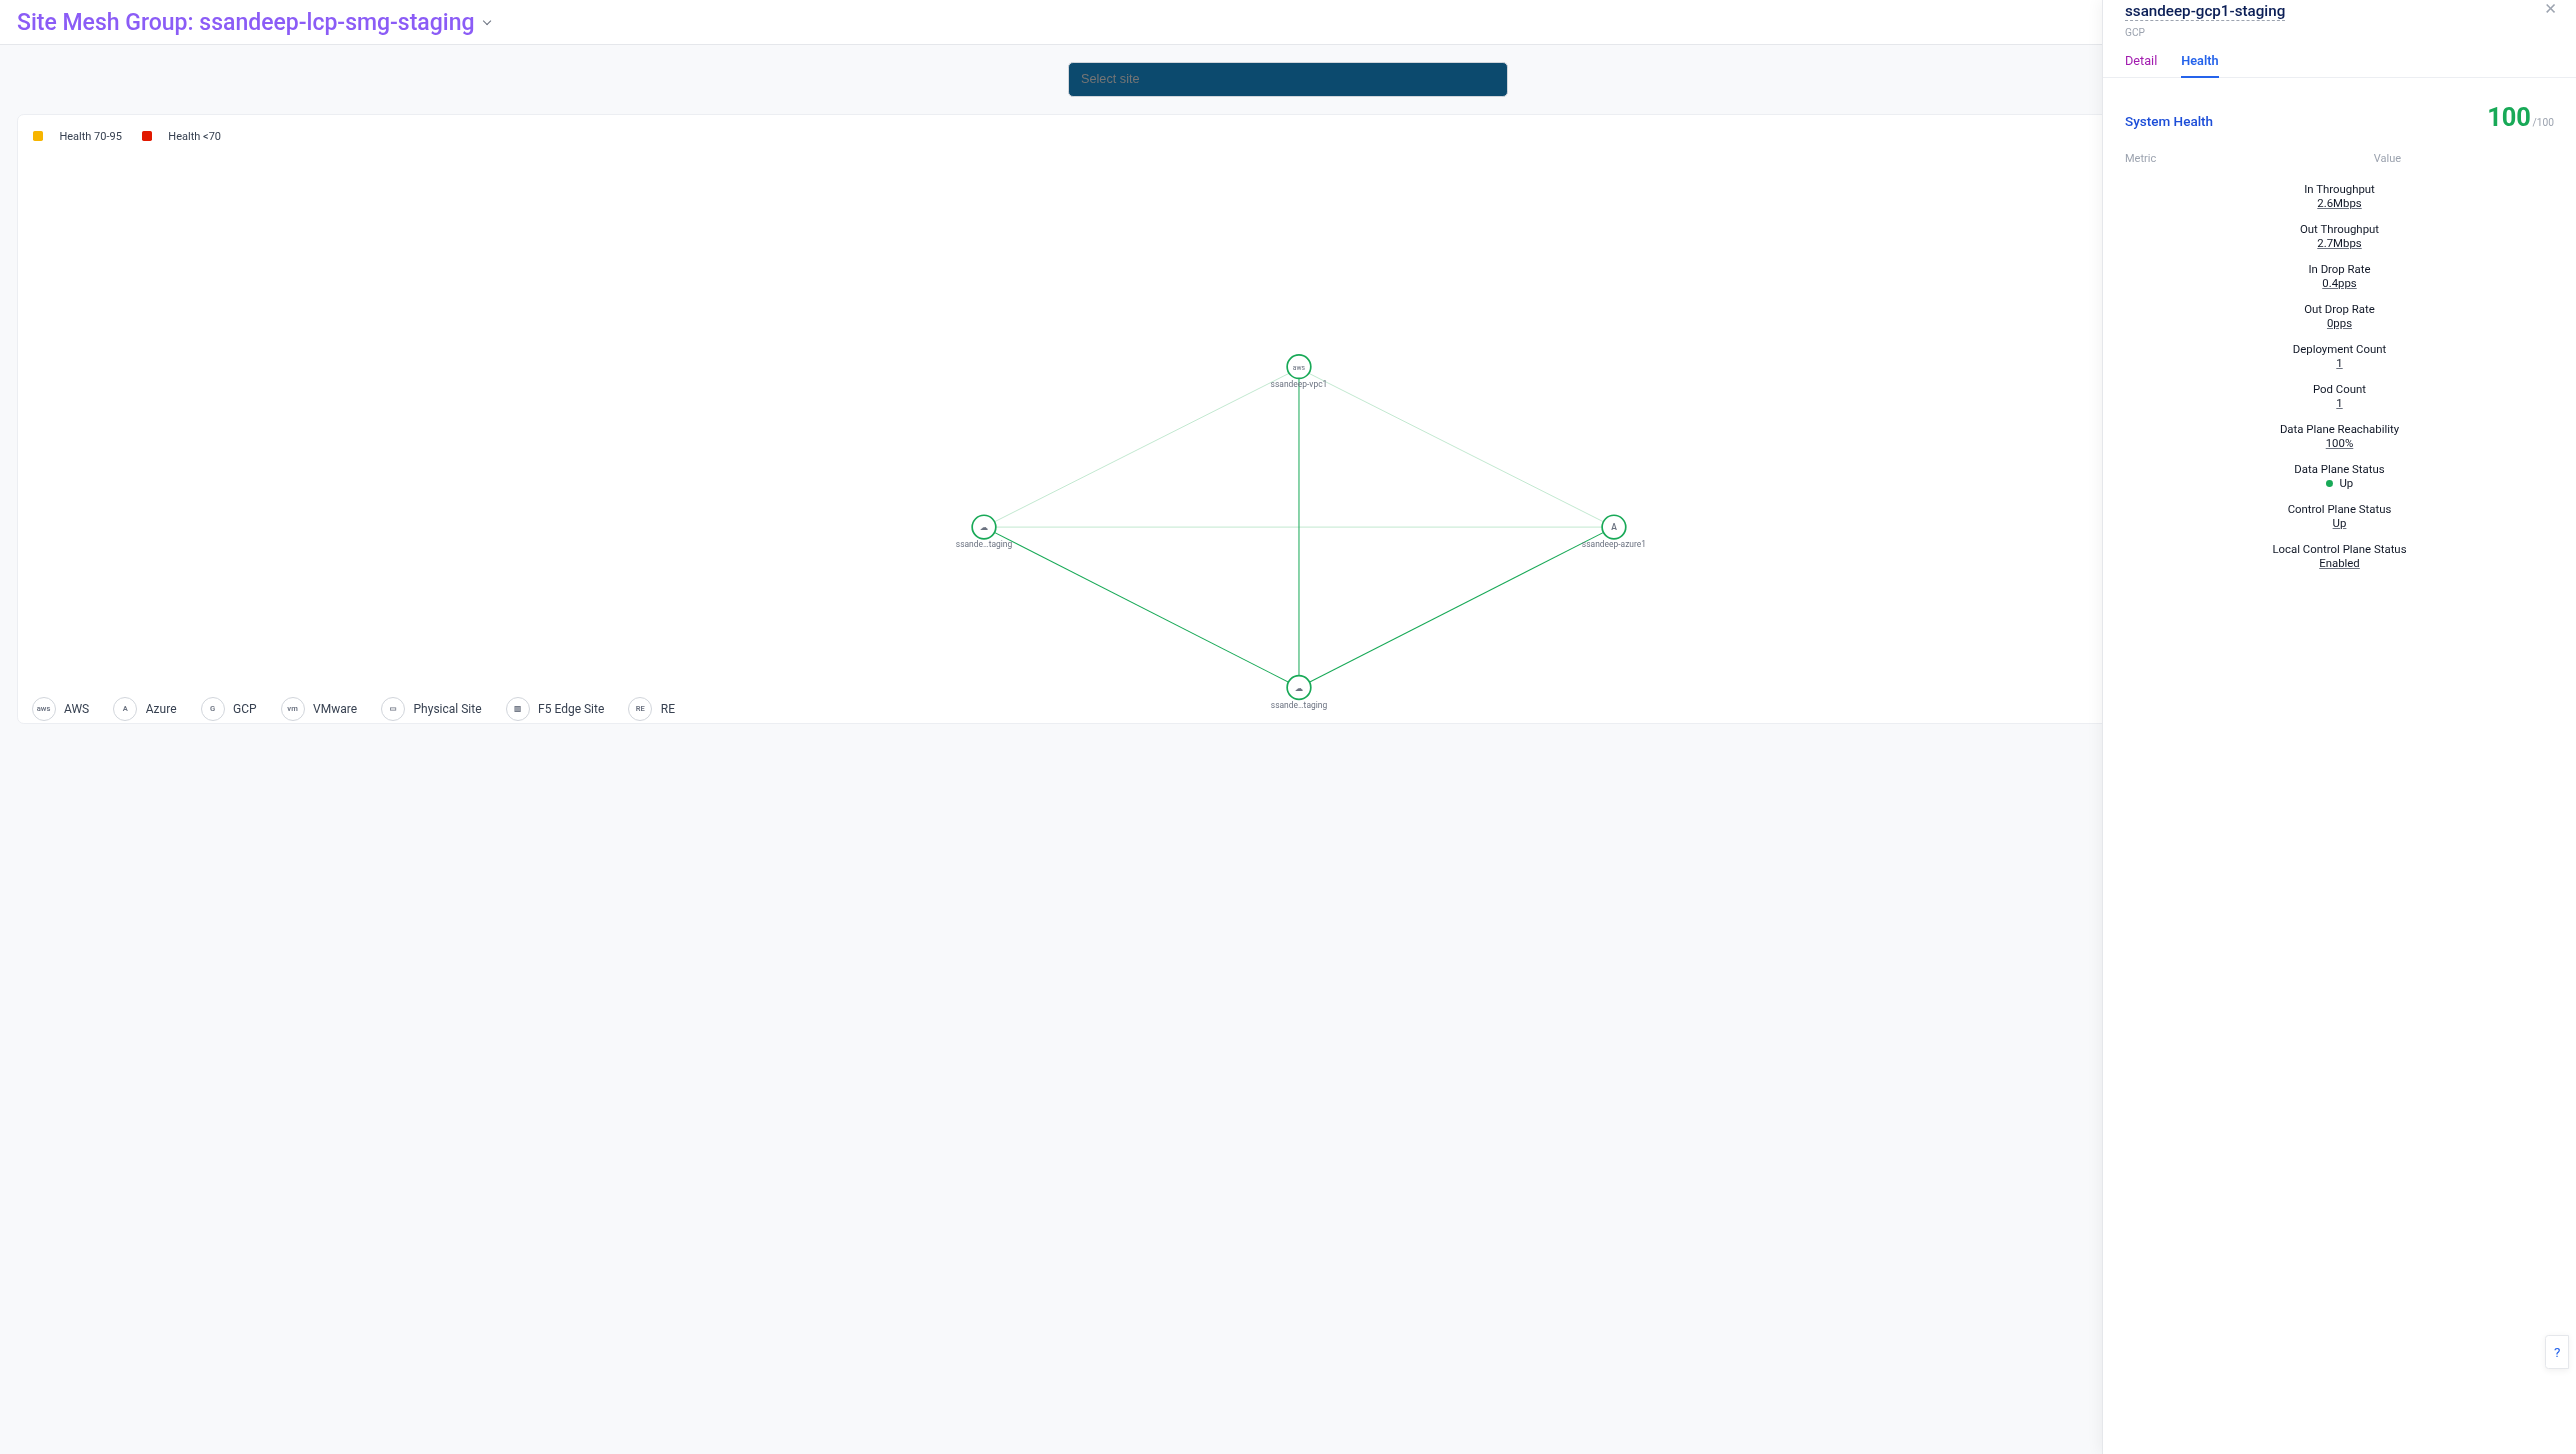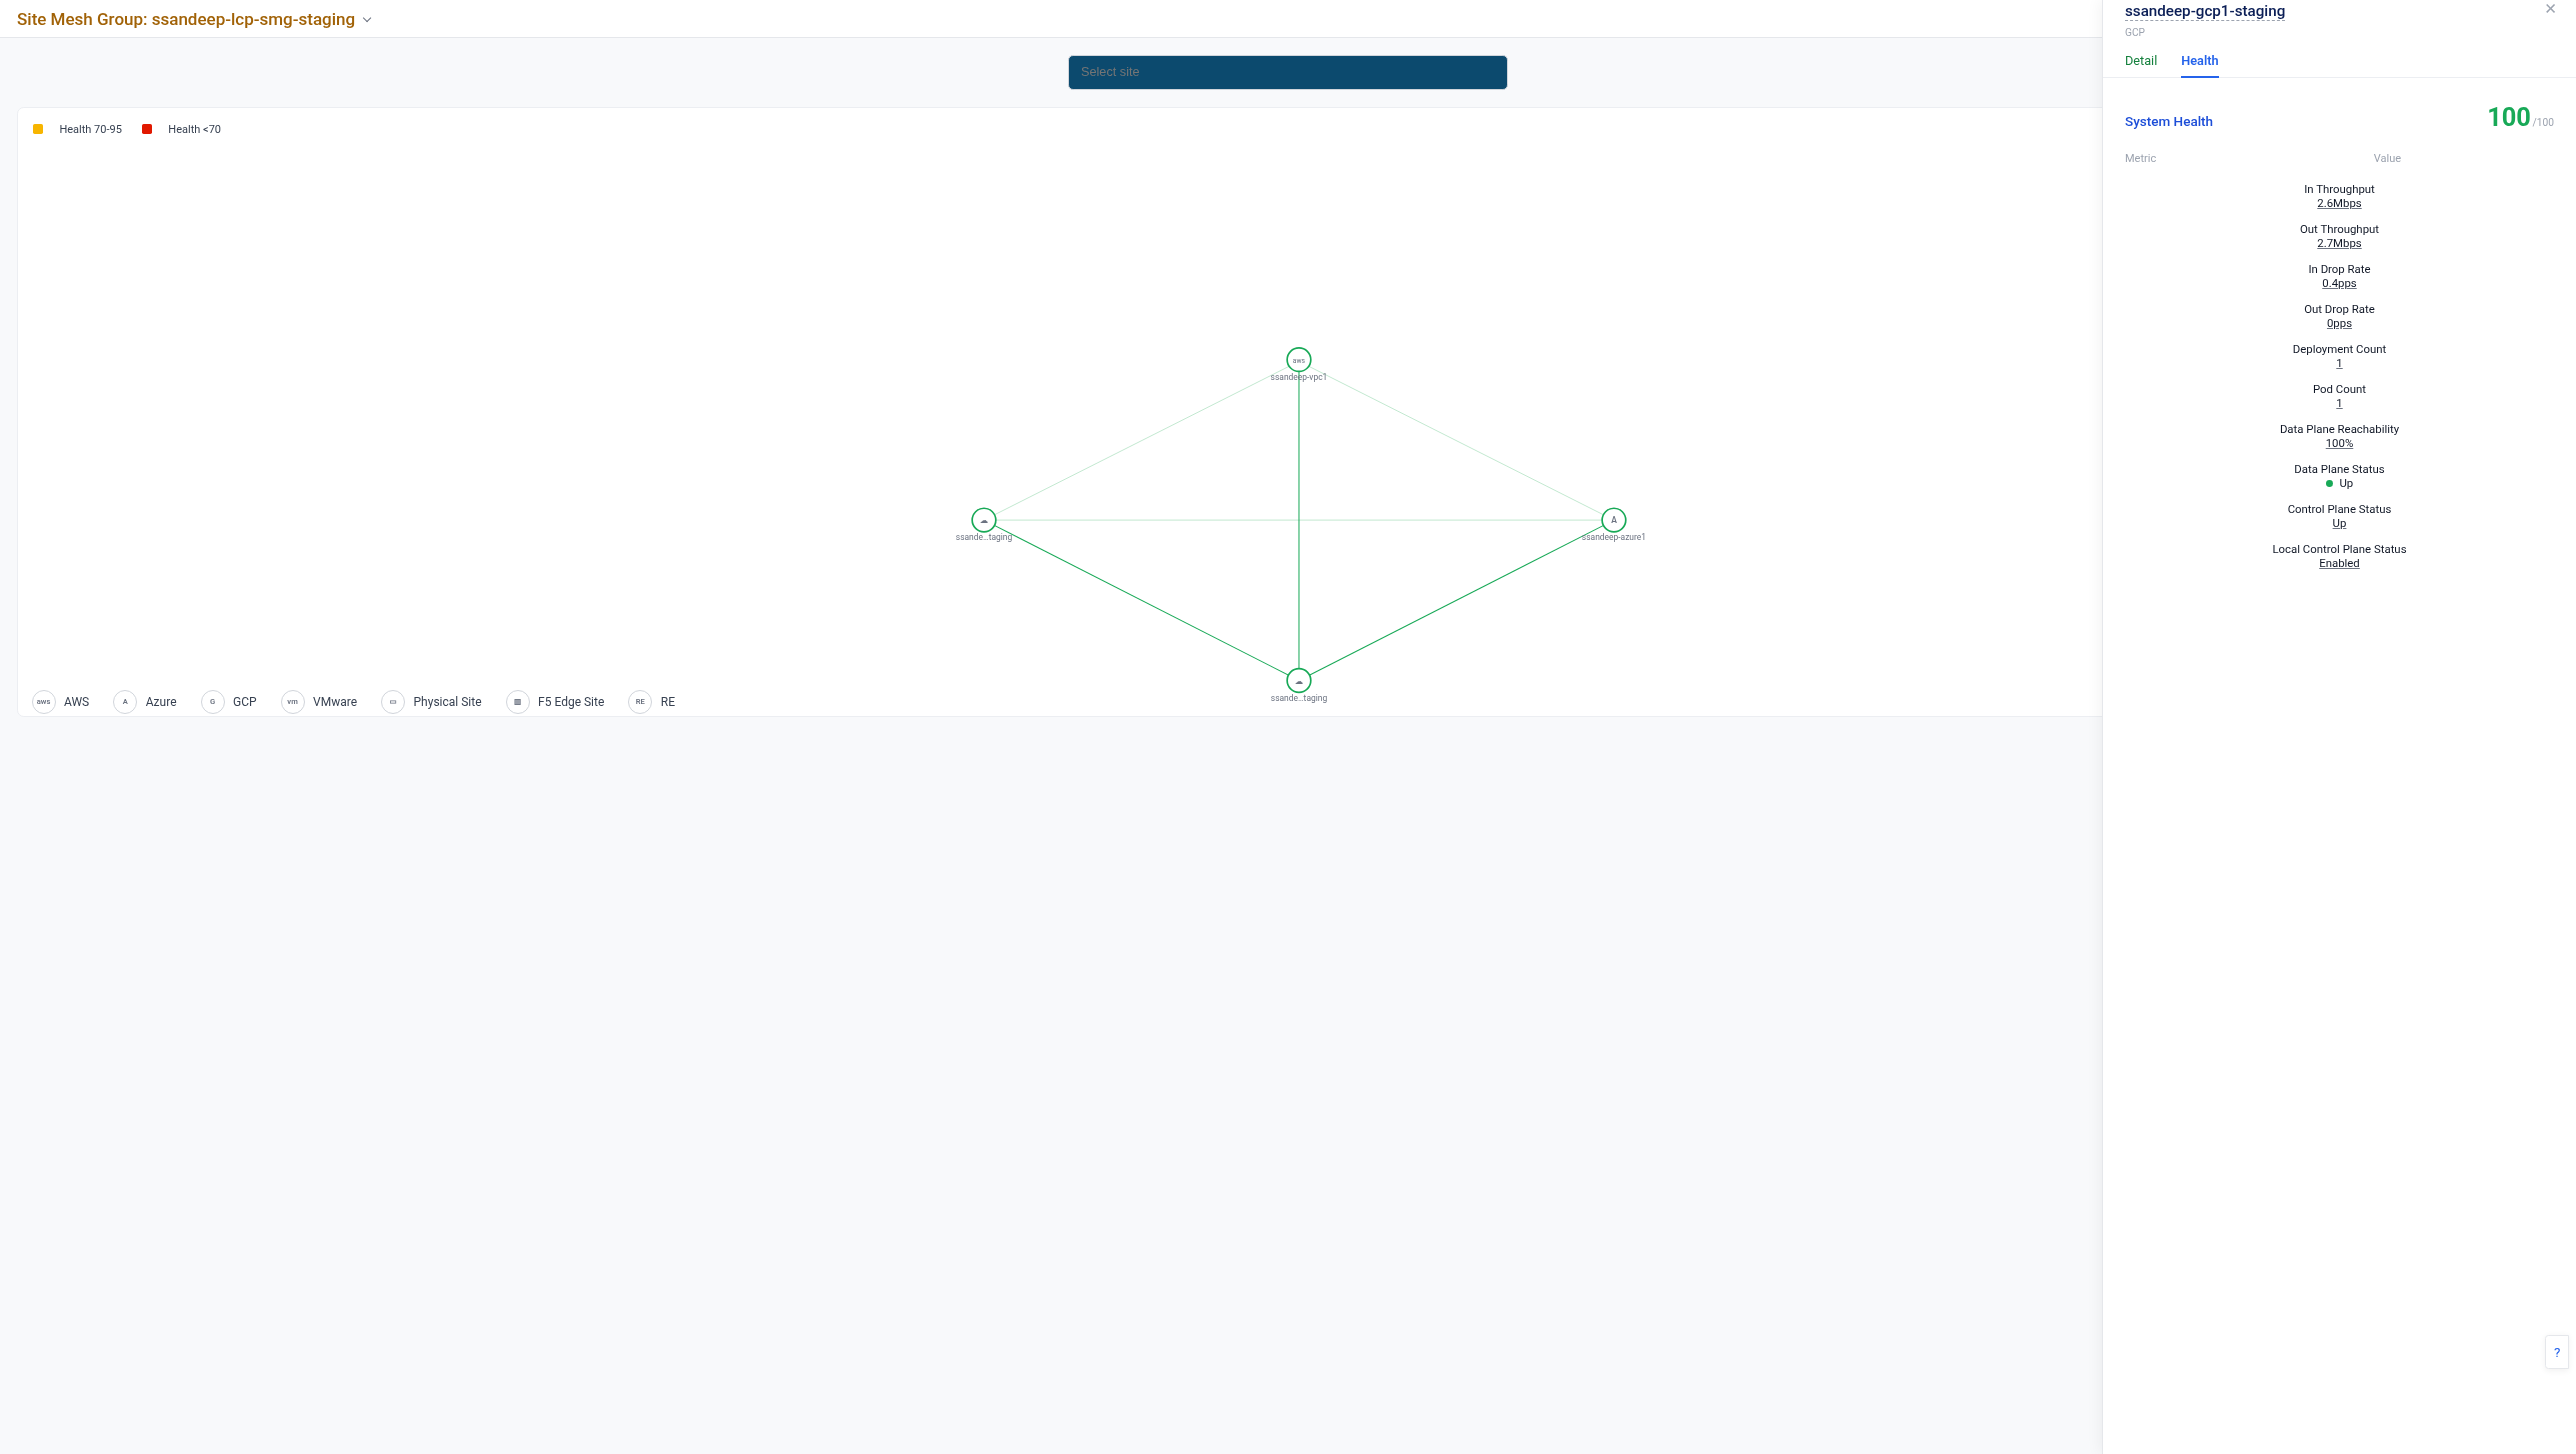--- a/index.html
+++ b/index.html
@@ -13,23 +13,23 @@
     
     .top-header {
       background: #fff;
       border-bottom: 0.8px solid #e5e7eb;
       padding: 8.5px 17px;
       display: flex;
       align-items: center;
       gap: 6.8px;
     }
     .top-header h1 {
-      font-size: 17px;
+      font-size: 23px;
       font-weight: 500;
-      color: #a16207;
+      color: #8b5cf6;
     }
     .chevron-down {
       width: 12px; height: 12px;
       display: inline-block;
       position: relative;
       top: 0.8px;
     }
     .chevron-down::before {
       content: "";
       position: absolute;
@@ -196,21 +196,21 @@
       display: flex;
       gap: 24px;
       margin-top: 15.2px;
       border-bottom: 0.8px solid #eceef2;
       margin-left: -22px; margin-right: -22px;
       padding-left: 22px; padding-right: 22px;
     }
     .tab {
       padding-bottom: 8.5px;
       font-size: 12.7px;
-      color: #15803d;
+      color: #a21caf;
       cursor: pointer;
     }
     .tab.active {
       color: #2563eb;
       font-weight: 600;
       border-bottom: 2.5px solid #2563eb;
       margin-bottom: -0.8px;
     }
 
     

